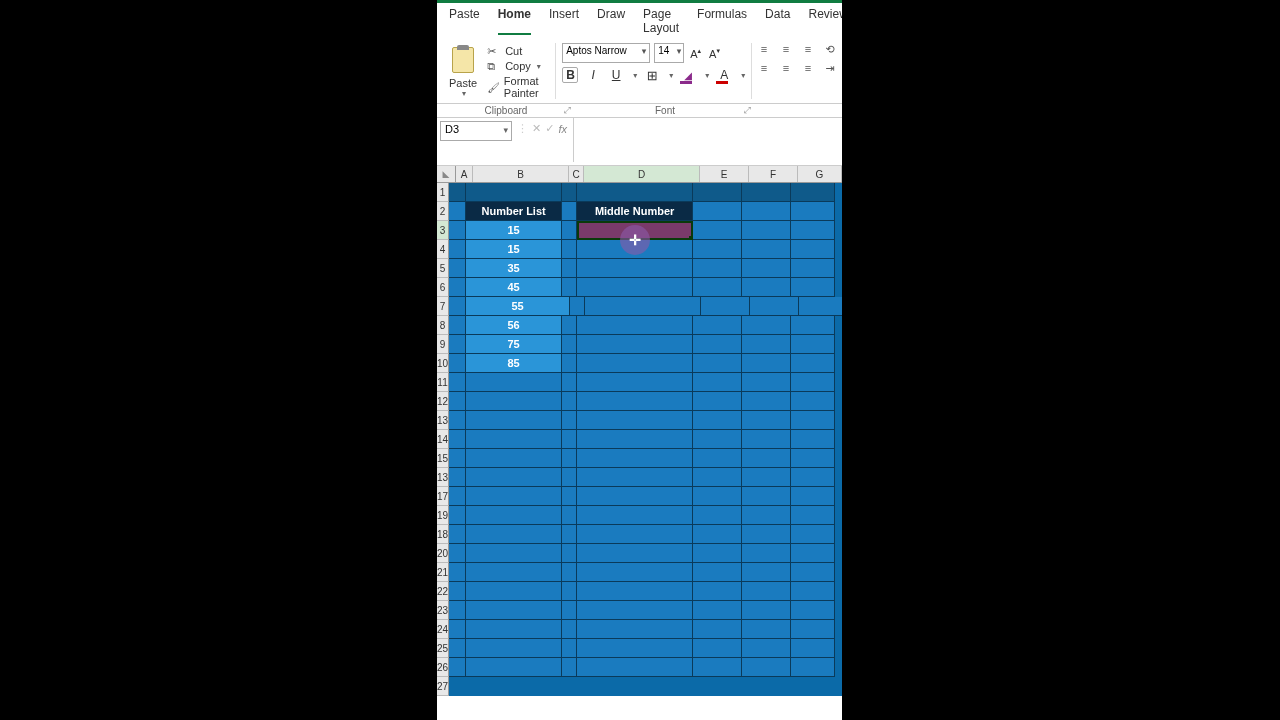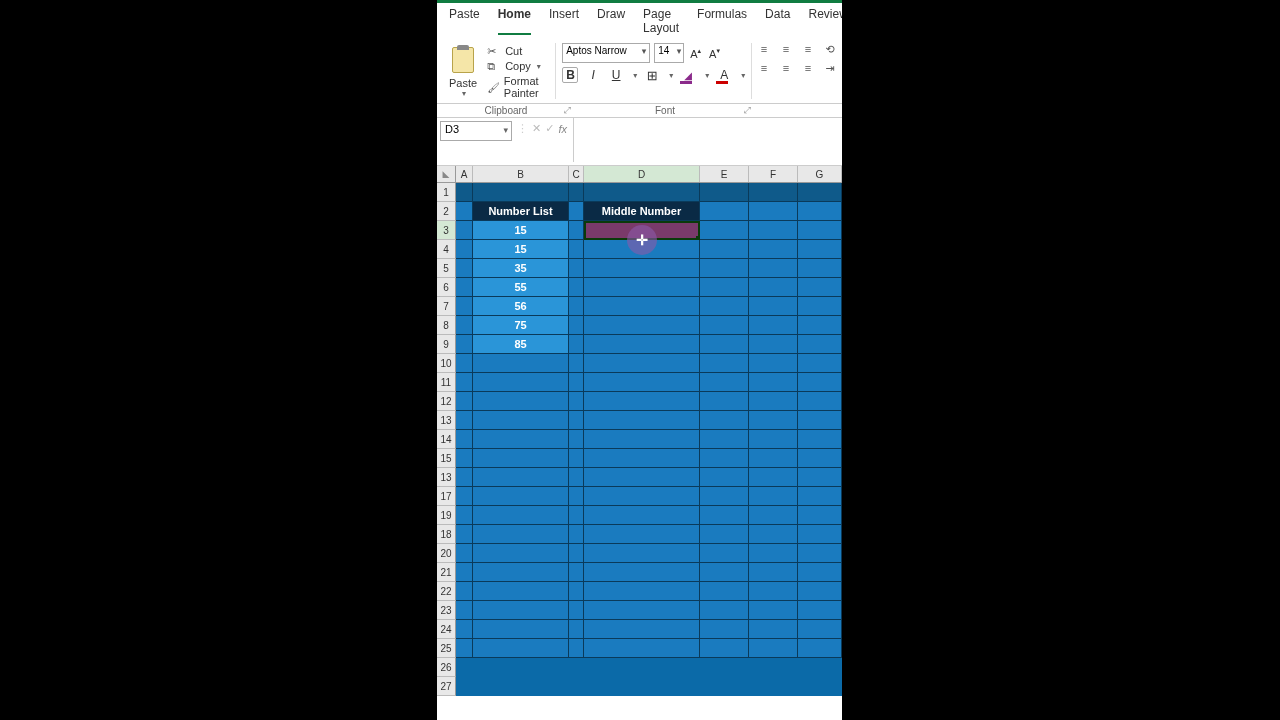--- a/index.html
+++ b/index.html
@@ -257,21 +257,30 @@
             <div class="cell" style="width: 17px;"></div>
             <div class="cell data-cell" style="width: 96px;">35</div>
             <div class="cell" style="width: 15px;"></div>
             <div class="cell" style="width: 116px;"></div>
             <div class="cell" style="width: 49px;"></div>
             <div class="cell" style="width: 49px;"></div>
             <div class="cell" style="width: 44px;"></div>
           </div>
           <div class="crow">
             <div class="cell" style="width: 17px;"></div>
-            <div class="cell data-cell" style="width: 96px;">55</div>
+            <div class="cell data-cell" style="width: 96px;">45</div>
+            <div class="cell" style="width: 15px;"></div>
+            <div class="cell" style="width: 116px;"></div>
+            <div class="cell" style="width: 49px;"></div>
+            <div class="cell" style="width: 49px;"></div>
+            <div class="cell" style="width: 44px;"></div>
+          </div>
+          <div class="crow">
+            <div class="cell" style="width: 17px;"></div>
+            <div class="cell data-cell" style="width: 104px;">55</div>
             <div class="cell" style="width: 15px;"></div>
             <div class="cell" style="width: 116px;"></div>
             <div class="cell" style="width: 49px;"></div>
             <div class="cell" style="width: 49px;"></div>
             <div class="cell" style="width: 44px;"></div>
           </div>
           <div class="crow">
             <div class="cell" style="width: 17px;"></div>
             <div class="cell data-cell" style="width: 96px;">56</div>
             <div class="cell" style="width: 15px;"></div>

